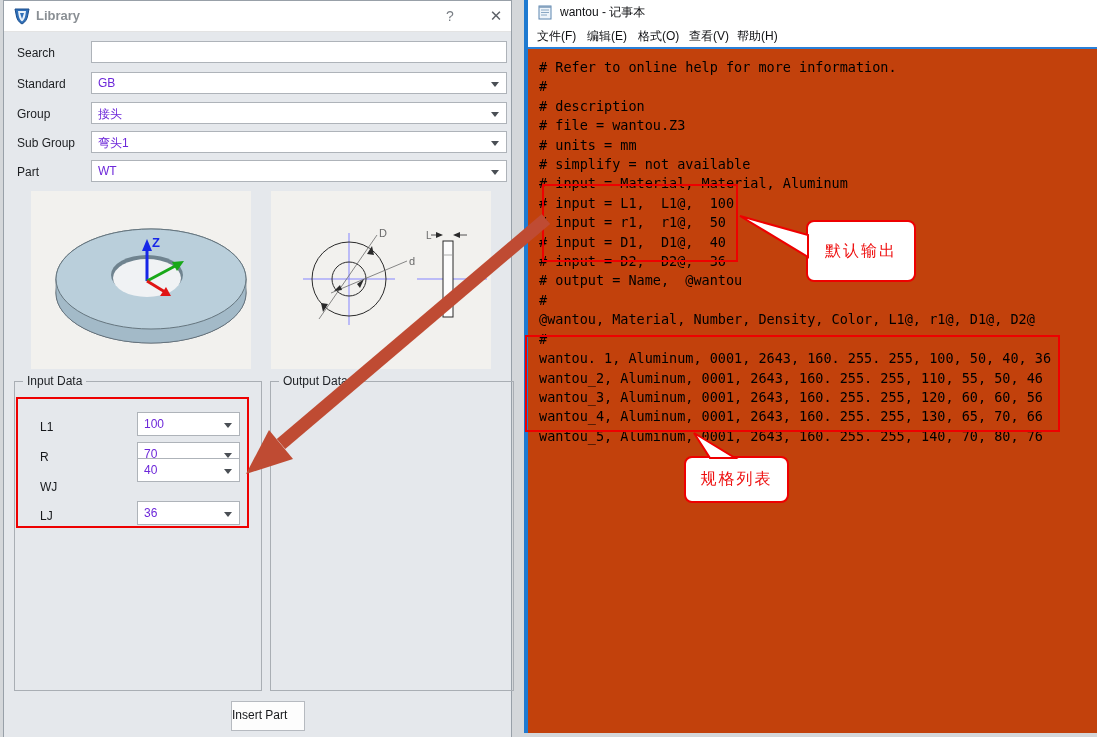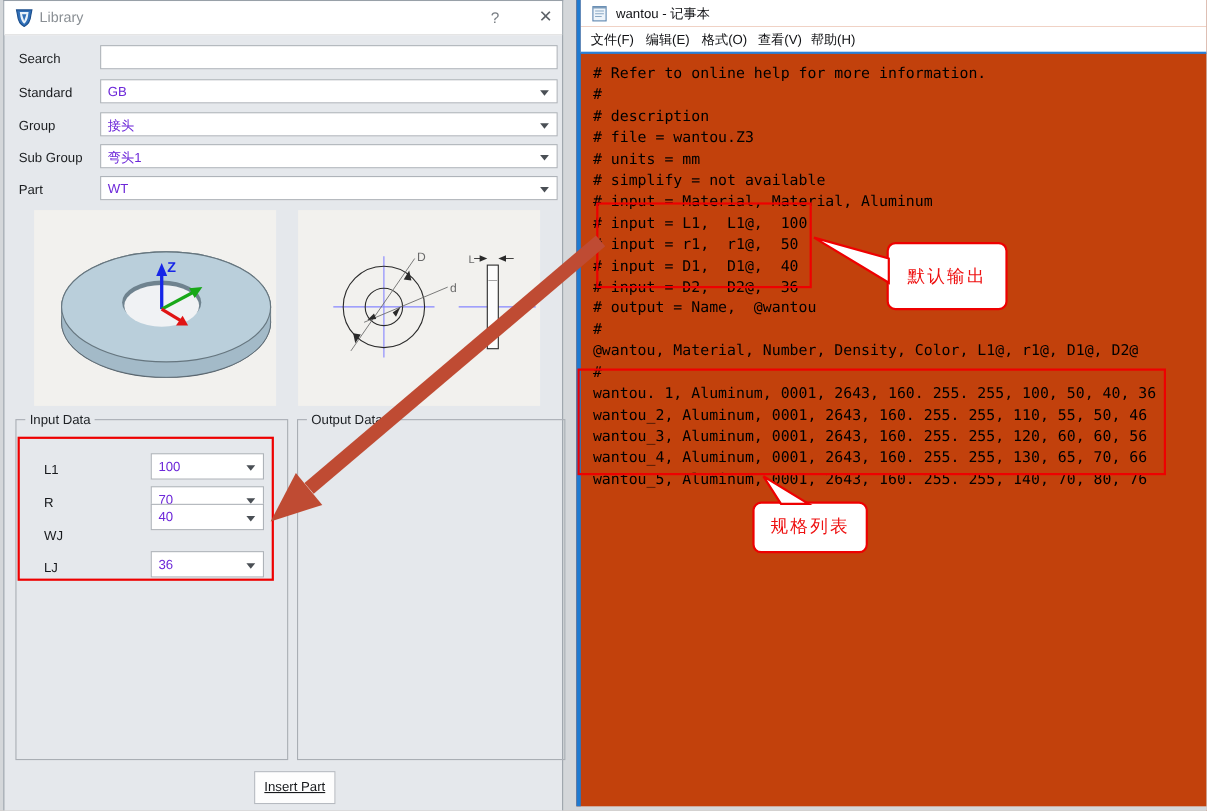--- a/index.html
+++ b/index.html
@@ -3,42 +3,42 @@
 <meta charset="utf-8">
 <style>
   html,body{margin:0;padding:0;background:#d4d7da;}
   #stage{position:relative;width:1097px;height:737px;overflow:hidden;
          font-family:"Liberation Sans",sans-serif;background:#d4d7da;}
   
   #lib{position:absolute;left:3px;top:0;width:509px;height:737px;
        background:#e5e8ec;border:1px solid #98a0a8;border-bottom:none;box-sizing:border-box;}
   #lib-titlebar{position:absolute;left:0;top:0;right:0;height:30px;background:#ffffff;
                 border-bottom:1px solid #e3e3e3;}
-  #lib-title{position:absolute;left:32px;top:7px;font-size:13px;color:#8a8f94;}
+  #lib-title{position:absolute;left:32px;top:7px;font-size:13px;color:#8a8f94;font-weight:bold;}
   .tb-btn{position:absolute;top:4px;width:26px;height:22px;text-align:center;line-height:22px;
           font-size:14px;color:#7a7f85;cursor:default;}
   #lib-help{right:48px;}
   #lib-close{right:2px;font-size:15px;color:#5d6268;}
   .form-label{position:absolute;left:13px;font-size:12px;color:#1c1e21;}
   .field{position:absolute;left:87px;width:416px;height:22px;background:#fff;
          border:1px solid #aeb3b9;box-sizing:border-box;}
   .combo-val{position:absolute;left:6px;top:3px;font-size:12px;color:#6d28d9;}
   .combo-arrow{position:absolute;right:7px;top:9px;width:0;height:0;
                border-left:4px solid transparent;border-right:4px solid transparent;
                border-top:5px solid #4a4f55;}
   .preview{position:absolute;top:190px;width:220px;height:178px;background:#f2f1ee;}
   
   .groupbox{position:absolute;top:380px;height:310px;border:1px solid #a9aeb4;box-sizing:border-box;padding-left:12px;}
   .groupbox-label{position:absolute;top:-8px;left:8px;background:#e5e8ec;padding:0 4px;
                   font-size:12px;color:#202327;}
   .in-label{position:absolute;left:25px;font-size:12px;color:#17191c;}
   .in-combo{position:absolute;left:122px;width:103px;height:24px;background:#fff;
             border:1px solid #aeb3b9;box-sizing:border-box;}
   #insert-btn{position:absolute;left:227px;top:700px;width:72px;height:28px;background:#fdfdfd;
-              border:1px solid #b6bac0;font-size:12px;color:#17191c;text-align:center;line-height:26px;text-decoration:underline;}
+              border:1px solid #b6bac0;font-size:12px;color:#17191c;text-align:left;line-height:26px;}
   
   #np{position:absolute;left:524px;top:0;width:573px;height:733px;background:#c2410c;
       border-left:4px solid #1f7ad0;box-sizing:border-box;}
   #np-titlebar{position:absolute;left:0;top:0;right:0;height:24px;background:#fff;}
   #np-title{position:absolute;left:32px;top:4px;font-size:12px;color:#101114;}
   #np-menubar{position:absolute;left:0;top:24px;right:0;height:24px;background:#fff;}
   .menu-item{position:absolute;top:4px;font-size:12px;color:#101114;}
   #np-menuline{position:absolute;left:0;top:47px;right:0;height:2px;background:#2a80d8;}
   #np-text{position:absolute;left:3px;top:50px;margin:8px;font-family:"DejaVu Sans Mono",monospace;
            font-size:13.5px;line-height:19.4px;color:#000;white-space:pre;}

